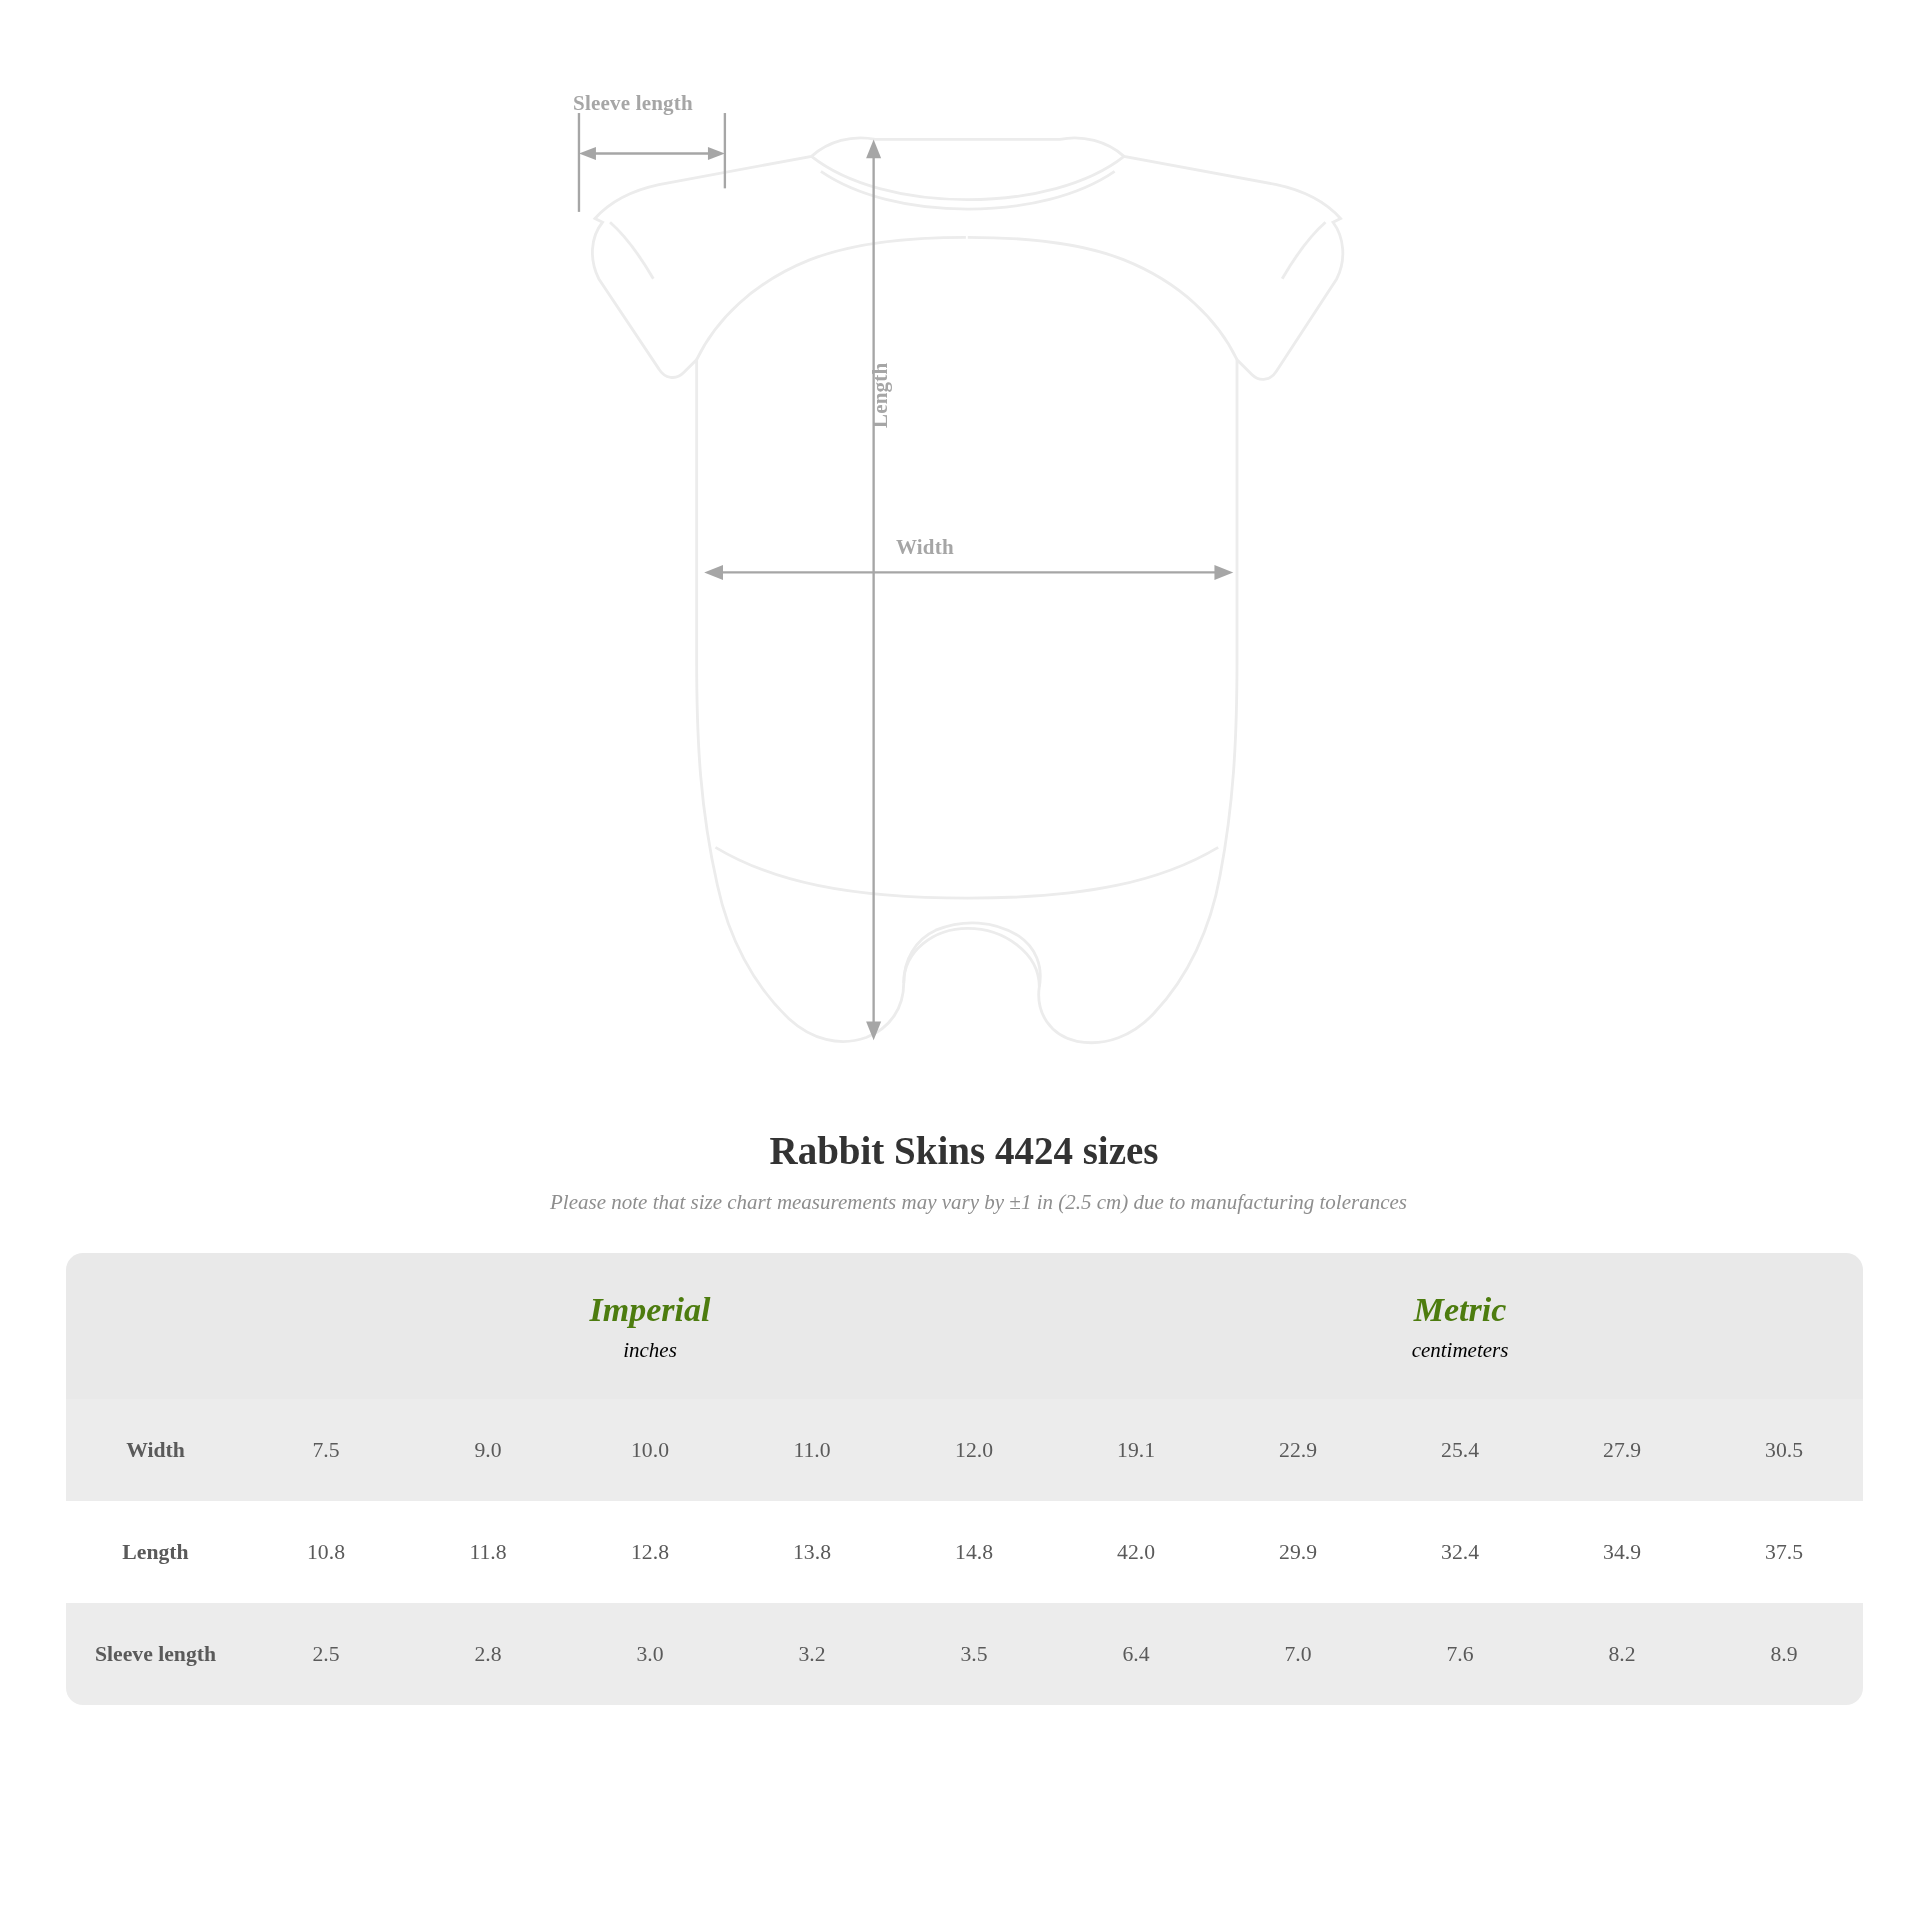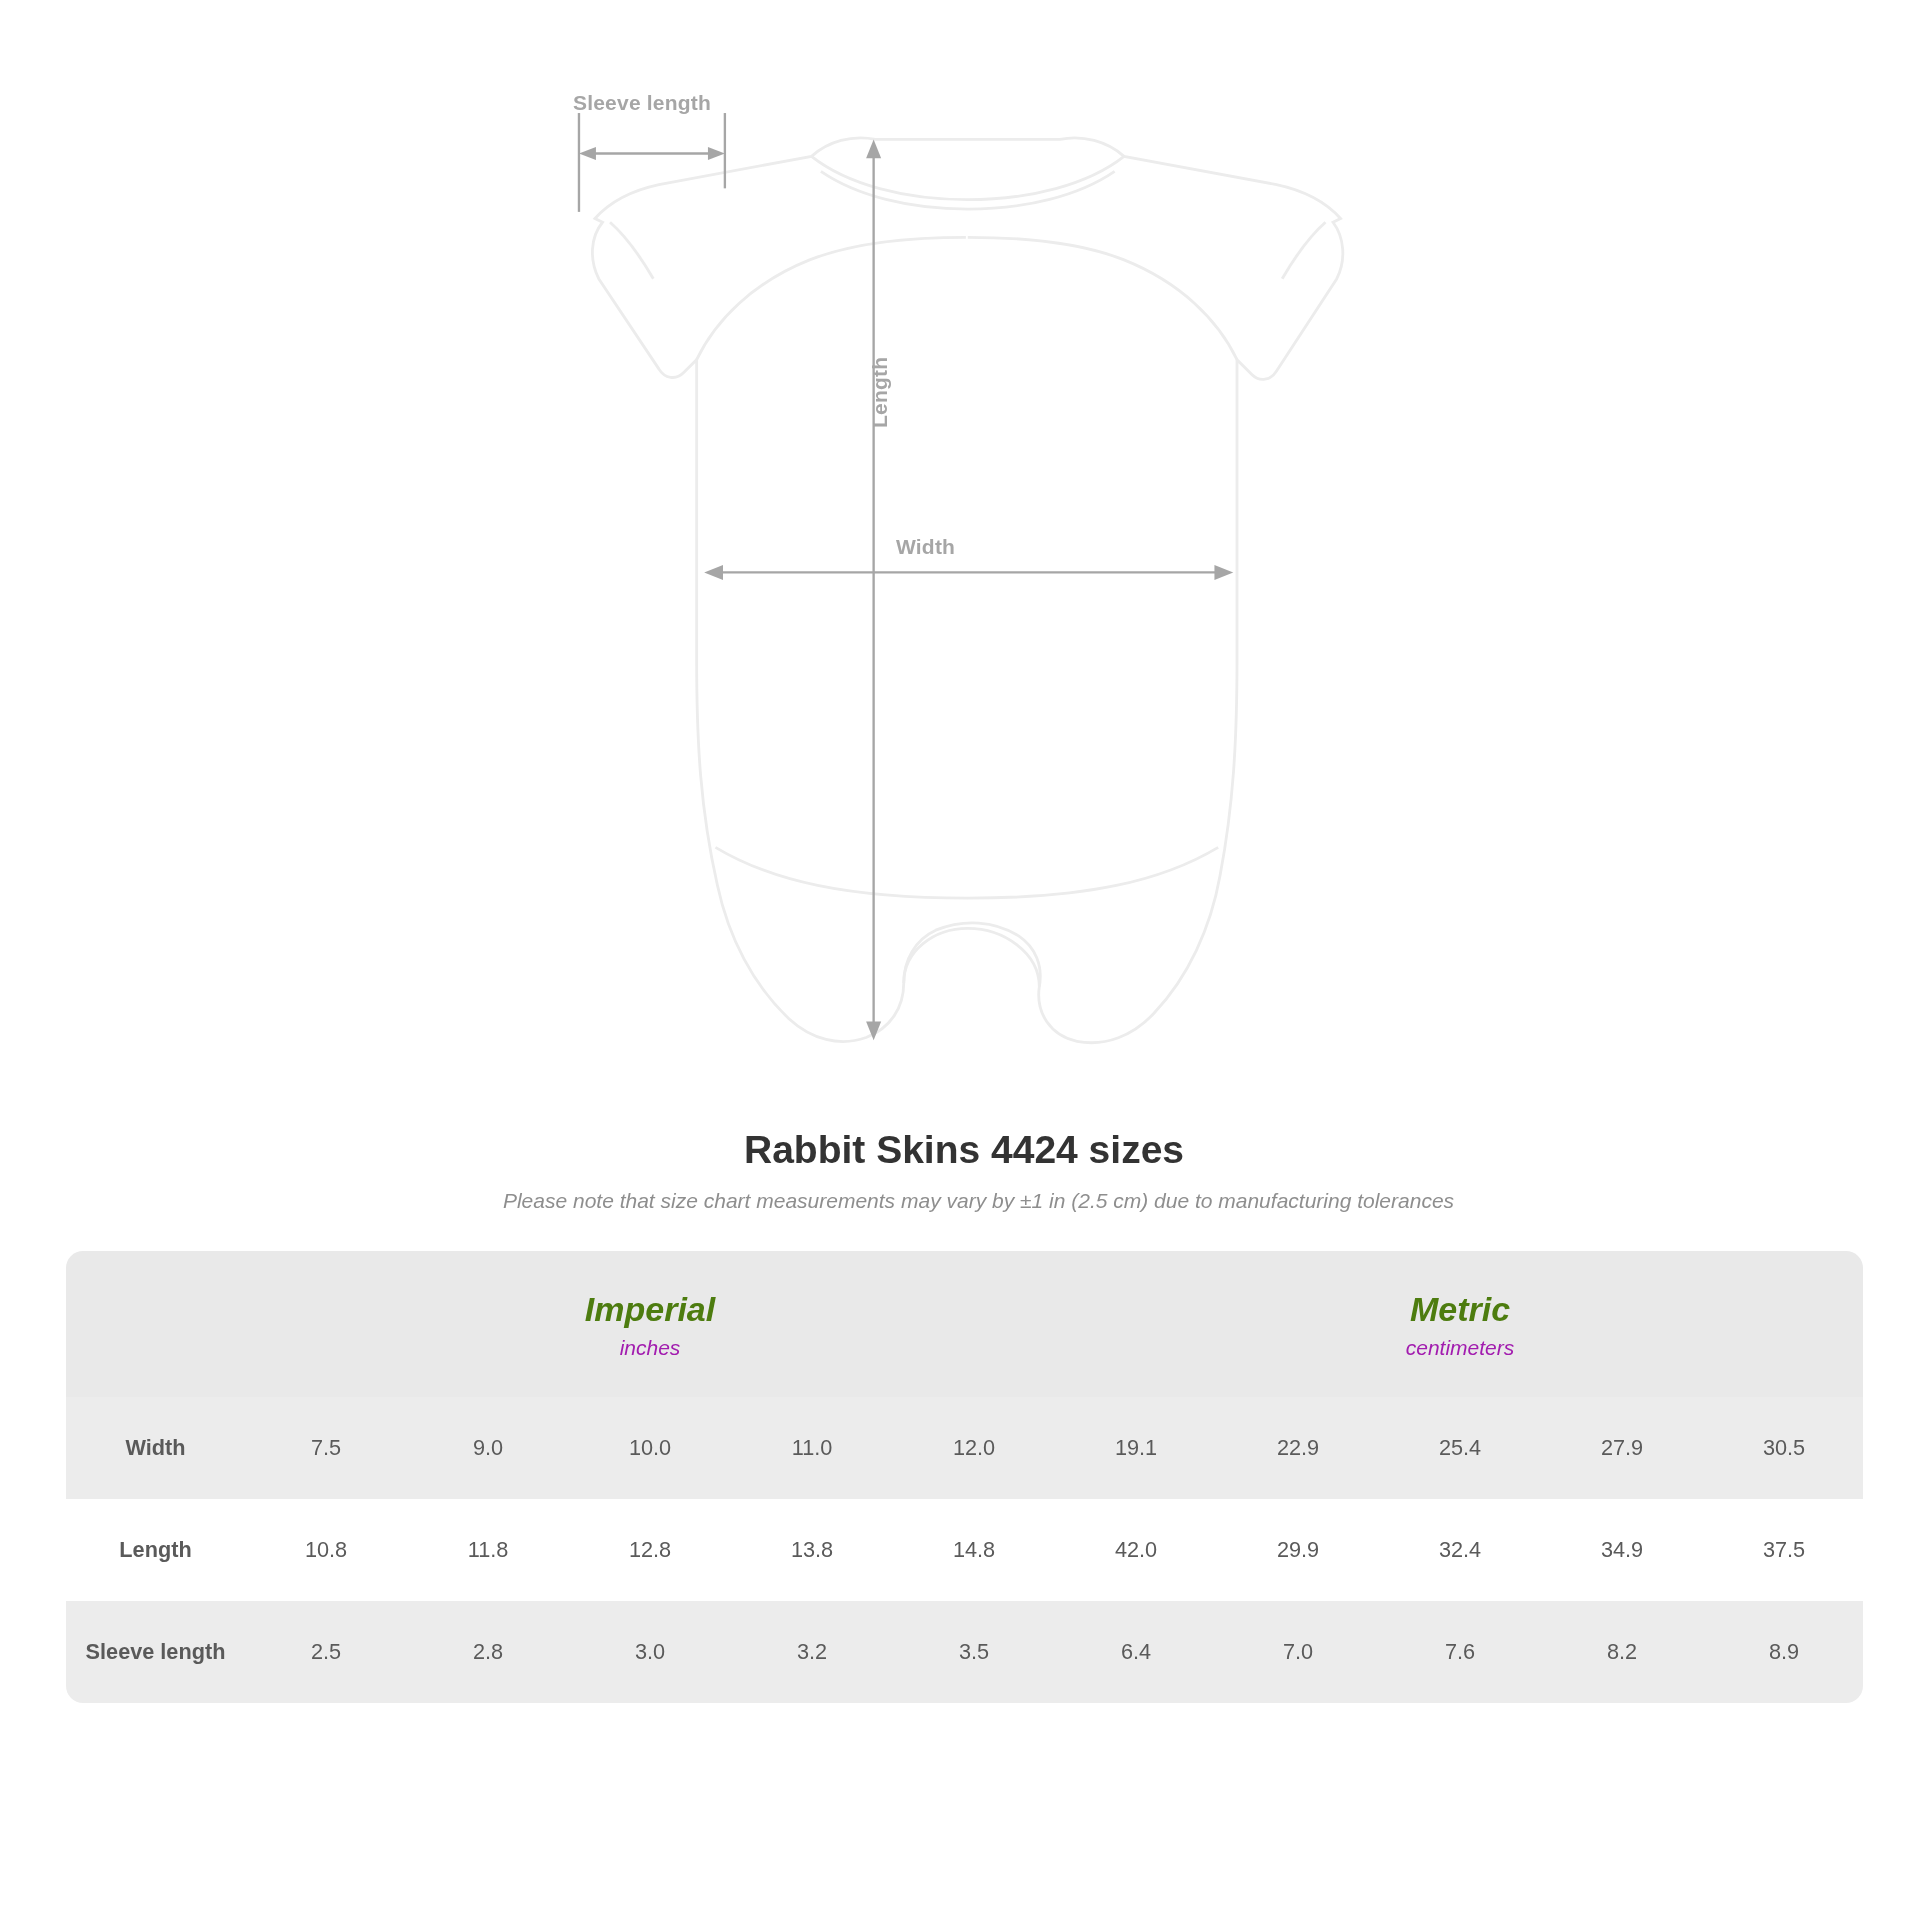--- a/index.html
+++ b/index.html
@@ -11,20 +11,21 @@
     width: 1928px;
     height: 1928px;
     font-family: "Liberation Sans", sans-serif;
     color: #4a4a4a;
     overflow: hidden;
   }
   .page {
     position: relative;
     width: 1928px;
     height: 1380px;
+    font-family: Liberation Serif, serif;
   }
 
   
   .illustration {
     position: relative;
     width: 1928px;
     height: 1111px;
   }
   .garment-svg {
     position: absolute;
@@ -96,21 +97,21 @@
   .sys-name {
     font-size: 34px;
     font-style: italic;
     font-weight: bold;
     color: #4d7c0f;
     line-height: 1.25;
   }
   .sys-unit {
     font-size: 21px;
     font-style: italic;
-    color: #a21caf;
+    color: #000000;
     margin-top: 5.6px;
   }
   .sys-row td.first-col { background: #e9e9e9; }
 
   
   .col-head-row td {
     height: 111px;
     background: #ffffff;
     font-weight: bold;
     color: #575757;

